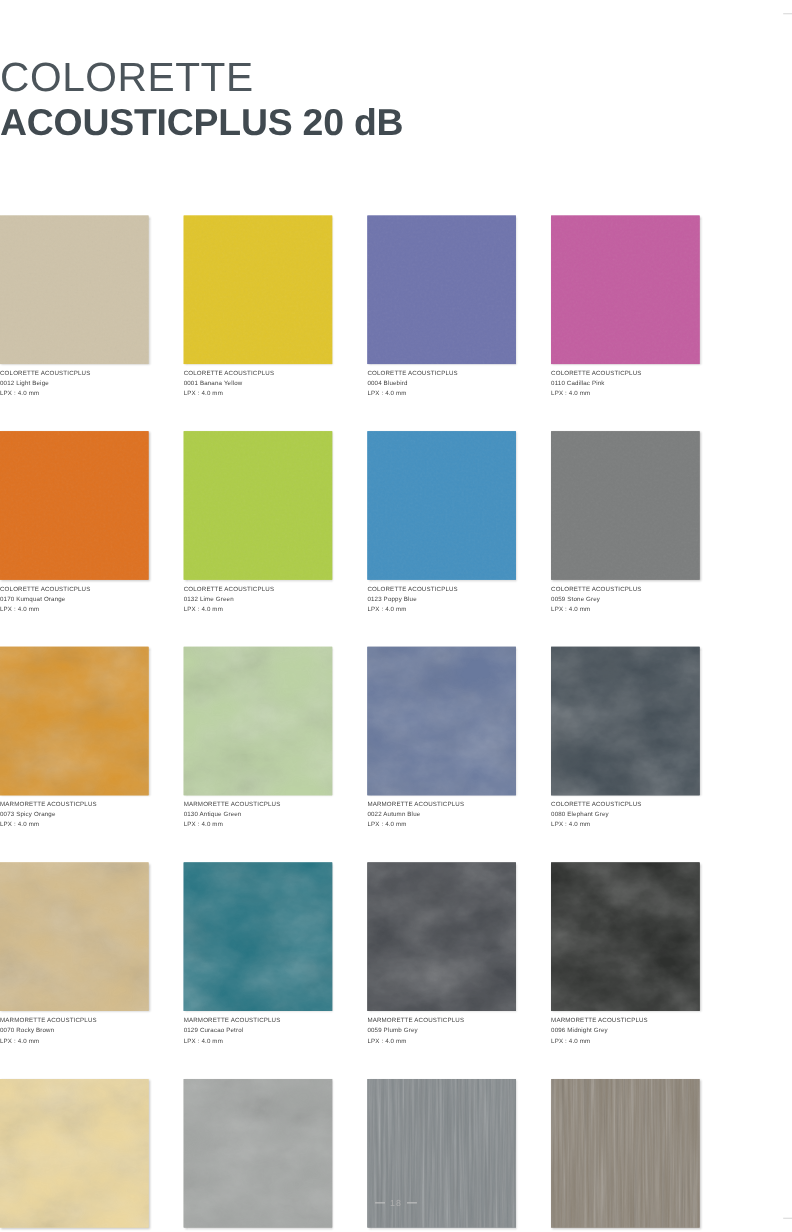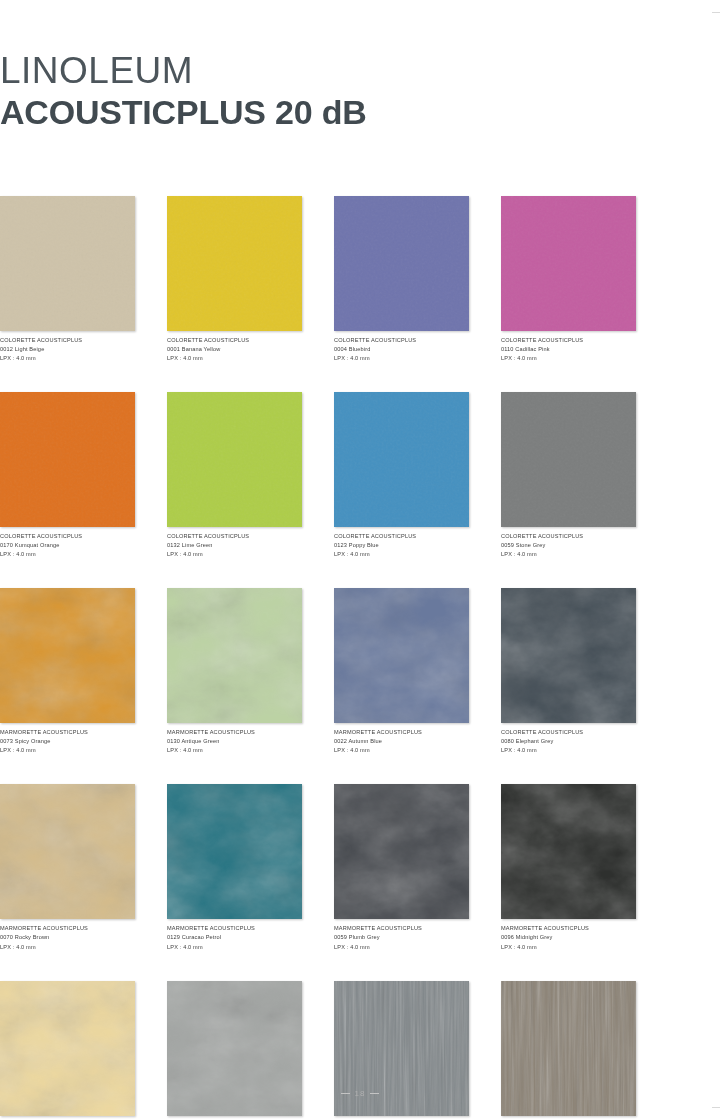--- a/index.html
+++ b/index.html
@@ -132,21 +132,21 @@
 </style>
 </head>
 <body>
 
 <div class="page">
 
   <div class="edge-rule top"></div>
   <div class="edge-rule bottom"></div>
 
   <div class="header">
-    <div class="title-line1">LINOLEUM</div>
+    <div class="title-line1">COLORETTE</div>
     <div class="title-line2">ACOUSTICPLUS 20 dB</div>
   </div>
 
   <div class="grid" id="swatch-grid">
       <div class="row">
         <div class="cell">
           <div class="swatch" style="background: rgb(206, 195, 170);">
             <svg class="tex" viewBox="0 0 100 100" preserveAspectRatio="none">
               <defs>
                 <filter id="tex0" x="-20%" y="-20%" width="140%" height="140%">

